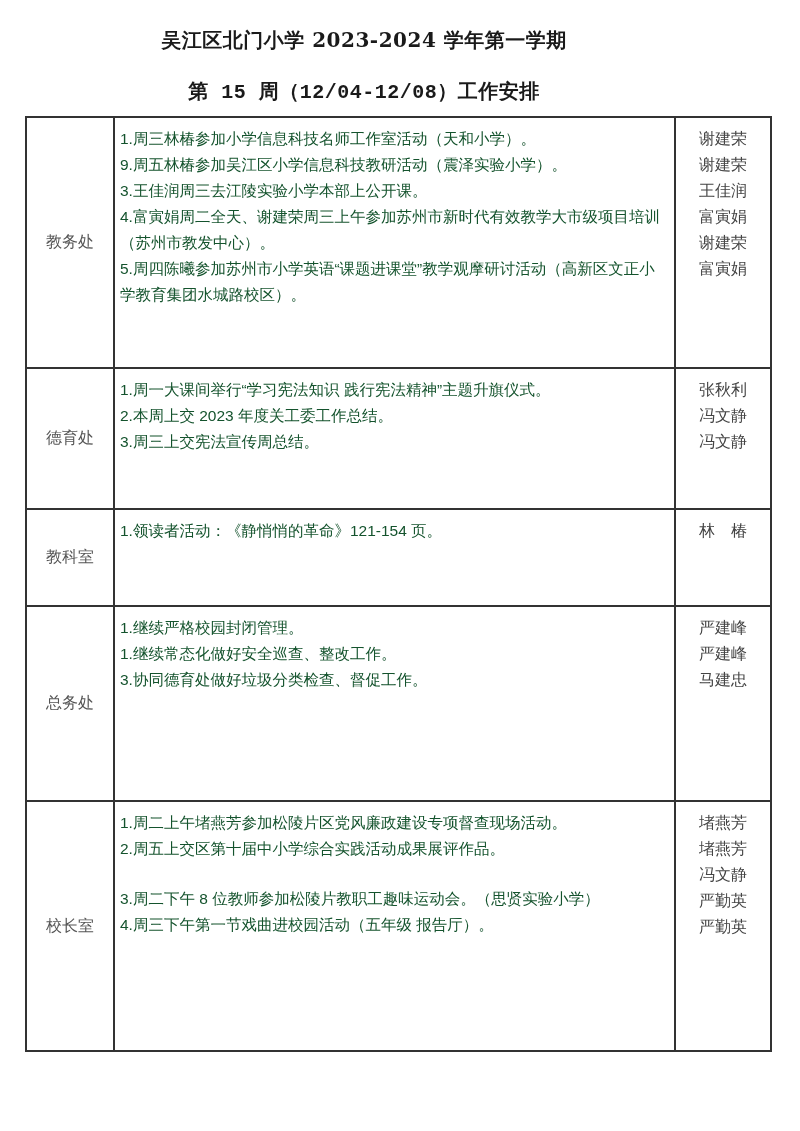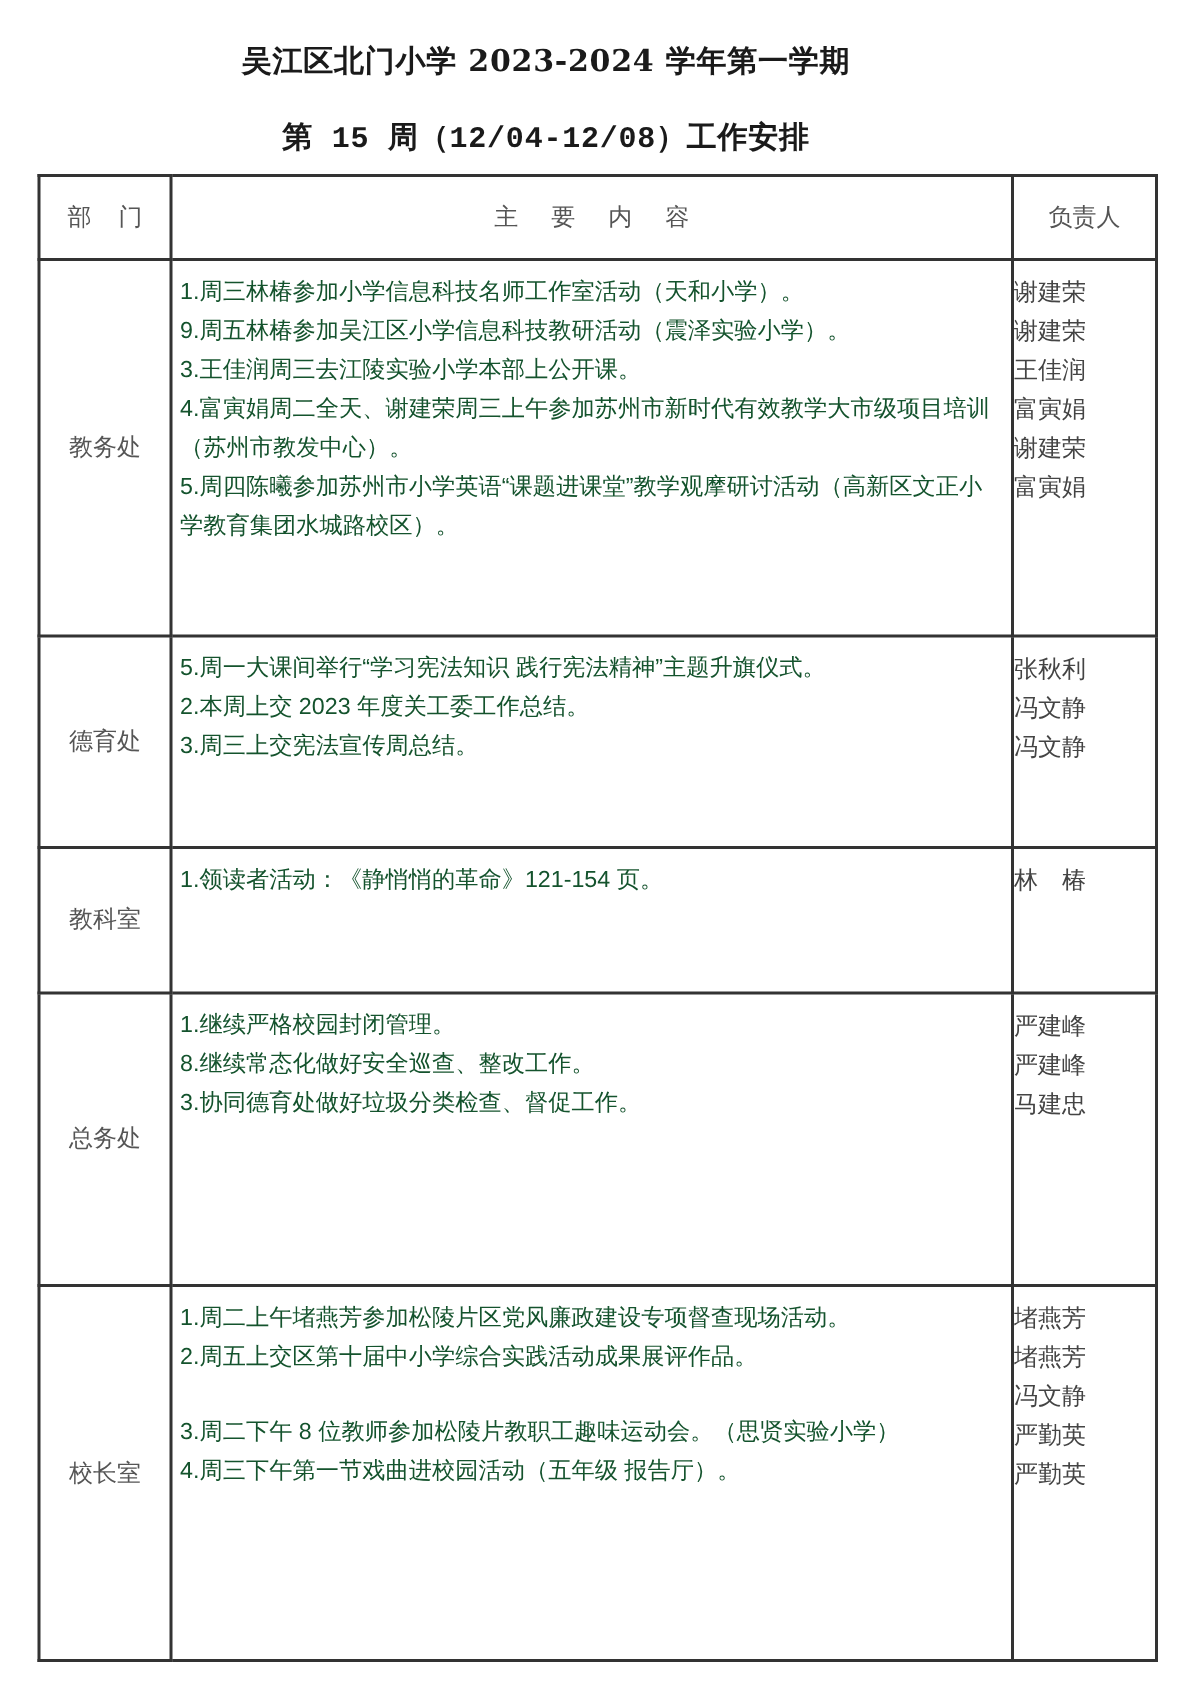--- a/index.html
+++ b/index.html
@@ -34,45 +34,40 @@
   td.dept {
     vertical-align:middle !important; text-align:center;
     font-size:16px; color:#555;
   }
   td.content {
     padding:8px 4px 0 5px !important;
     font-family:"Liberation Sans", "DejaVu Sans", sans-serif;
     font-size:15.5px; color:#14532d; line-height:26px;
   }
   td.owner {
-    padding:8px 0 0 0 !important; text-align:left;
+    padding:8px 0 0 0 !important; text-align:center;
     font-size:16px; color:#444; line-height:26px;
   }
   .line { display:block; white-space:nowrap; }
   .line.wrap { white-space:normal; }
   .gap { display:block; height:24px; }
 </style>
 </head>
 <body>
 
 <div class="title t1">吴江区北门小学 2023-2024 学年第一学期</div>
 <div class="title t2">第 15 周（12/04-12/08）工作安排</div>
 
 <table class="sched">
   <colgroup>
     <col style="width:88px">
     <col style="width:561px">
     <col style="width:96px">
   </colgroup>
   <tbody>
-      <tr>
-    <th class="dept-h">部门</th>
-    <th class="content-h">主要内容</th>
-    <th>负责人</th>
-  </tr>
 
   <tr style="height:251px">
     <td class="dept">教务处</td>
     <td class="content">
       <span class="line">1.周三林椿参加小学信息科技名师工作室活动（天和小学）。</span>
       <span class="line">9.周五林椿参加吴江区小学信息科技教研活动（震泽实验小学）。</span>
       <span class="line">3.王佳润周三去江陵实验小学本部上公开课。</span>
       <span class="line wrap">4.富寅娟周二全天、谢建荣周三上午参加苏州市新时代有效教学大市级项目培训（苏州市教发中心）。</span>
       <span class="line wrap">5.周四陈曦参加苏州市小学英语“课题进课堂”教学观摩研讨活动（高新区文正小学教育集团水城路校区）。</span>
     </td>
@@ -82,21 +77,21 @@
       <span class="line">王佳润</span>
       <span class="line">富寅娟</span>
       <span class="line">谢建荣</span>
       <span class="line">富寅娟</span>
     </td>
   </tr>
 
   <tr style="height:141px">
     <td class="dept">德育处</td>
     <td class="content">
-      <span class="line">5.周一大课间举行“学习宪法知识 践行宪法精神”主题升旗仪式。</span>
+      <span class="line">1.周一大课间举行“学习宪法知识 践行宪法精神”主题升旗仪式。</span>
       <span class="line">2.本周上交 2023 年度关工委工作总结。</span>
       <span class="line">3.周三上交宪法宣传周总结。</span>
     </td>
     <td class="owner">
       <span class="line">张秋利</span>
       <span class="line">冯文静</span>
       <span class="line">冯文静</span>
     </td>
   </tr>
 
@@ -107,21 +102,21 @@
     </td>
     <td class="owner">
       <span class="line">林　椿</span>
     </td>
   </tr>
 
   <tr style="height:195px">
     <td class="dept">总务处</td>
     <td class="content">
       <span class="line">1.继续严格校园封闭管理。</span>
-      <span class="line">8.继续常态化做好安全巡查、整改工作。</span>
+      <span class="line">1.继续常态化做好安全巡查、整改工作。</span>
       <span class="line">3.协同德育处做好垃圾分类检查、督促工作。</span>
     </td>
     <td class="owner">
       <span class="line">严建峰</span>
       <span class="line">严建峰</span>
       <span class="line">马建忠</span>
     </td>
   </tr>
 
   <tr style="height:250px">

